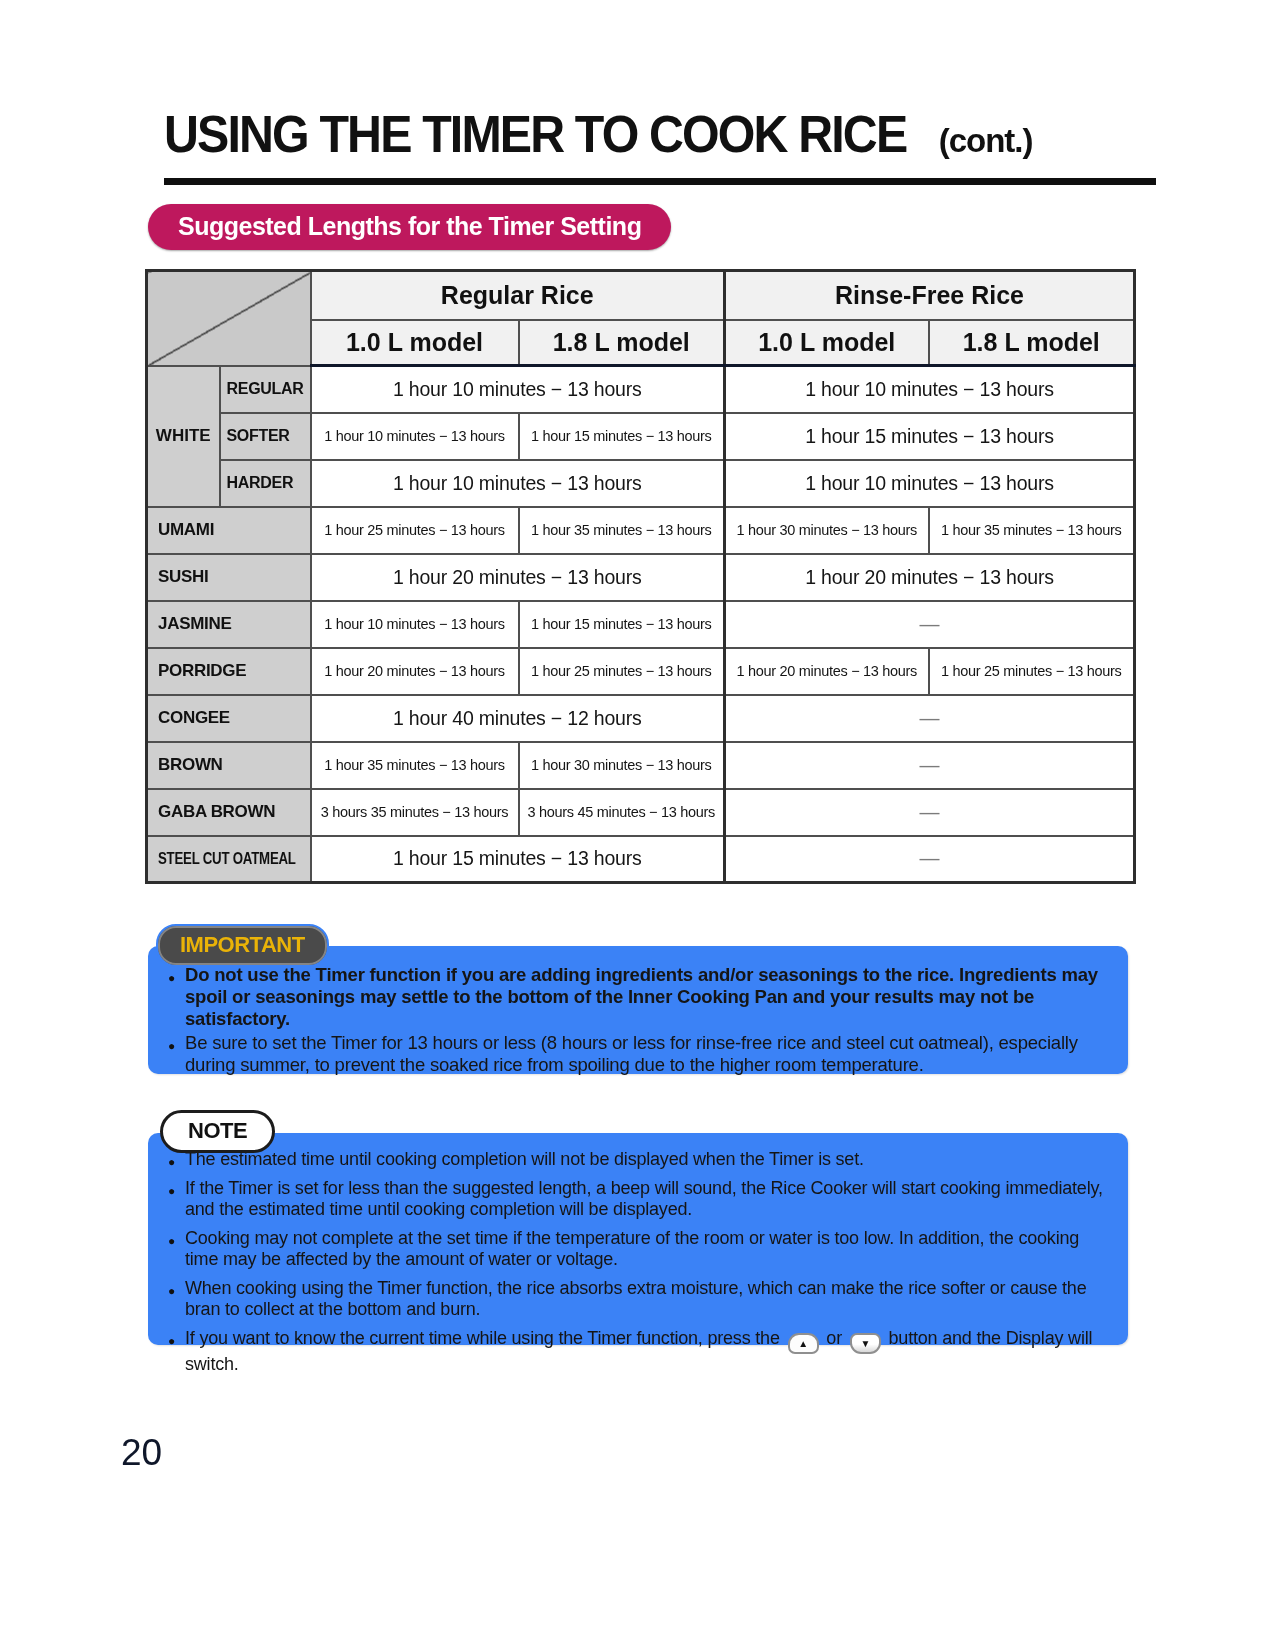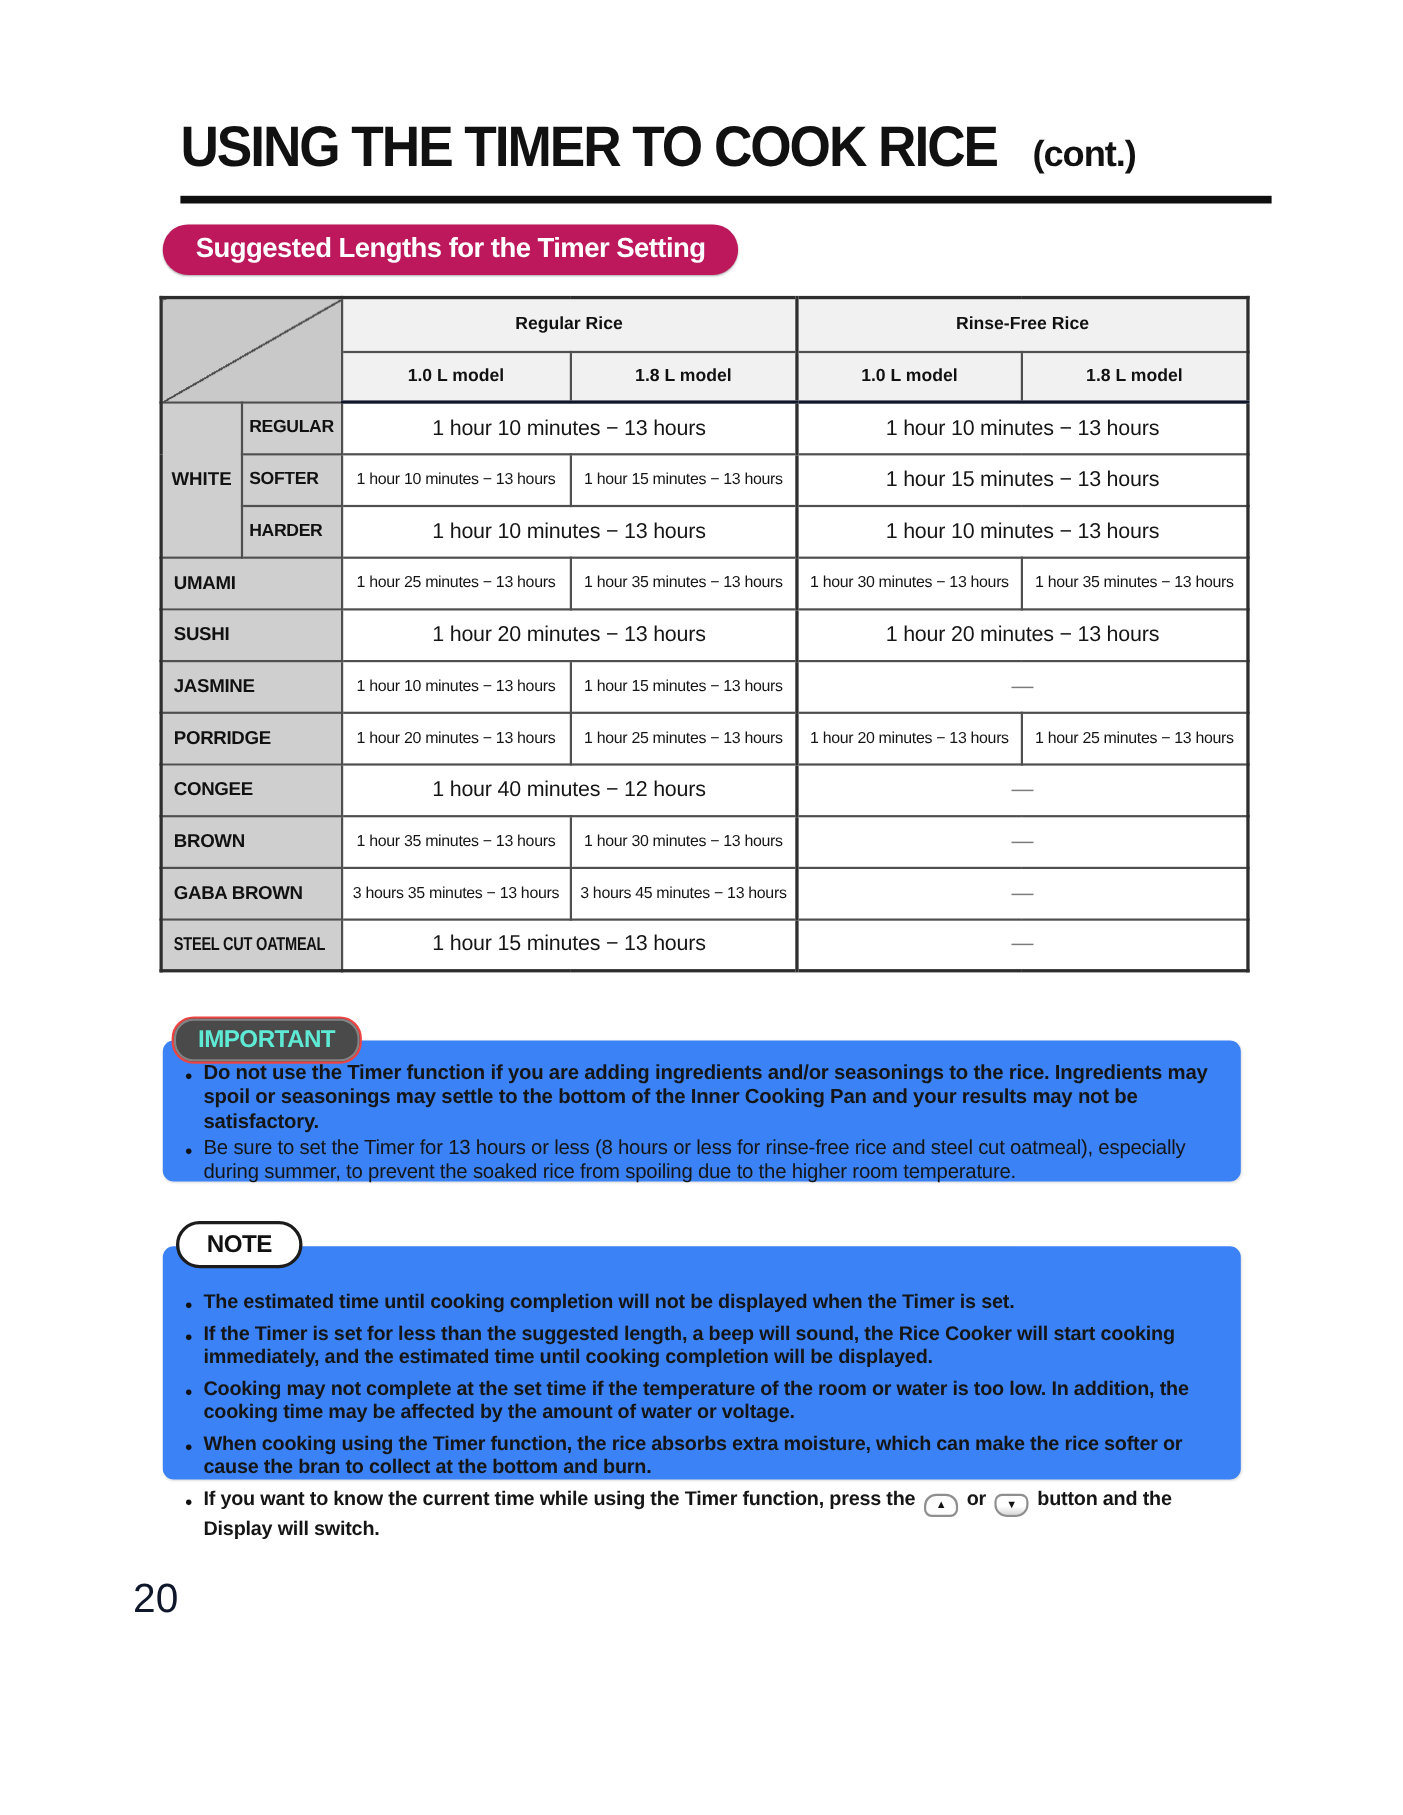--- a/index.html
+++ b/index.html
@@ -11,41 +11,41 @@
   .title-block { position:absolute; left:164px; top:104px; width:992px; border-bottom:7px solid #0f0f0f; padding-bottom:14px; white-space:nowrap; }
   .title-main { display:inline-block; font-size:52px; font-weight:bold; letter-spacing:-2px; transform:scaleX(.93); transform-origin:left bottom; }
   .title-cont { display:inline-block; font-size:33px; font-weight:bold; letter-spacing:-1px; margin-left:-28px; vertical-align:baseline; }
 
   
   .section-badge { position:absolute; left:148px; top:204px; background:#be185d; color:#fff; font-size:25px; font-weight:bold; line-height:1; padding:10px 30px 11px 30px; border-radius:26px; letter-spacing:-0.5px; box-shadow:0 1px 2px rgba(0,0,0,.35); }
 
   
   table.timer { position:absolute; left:145px; top:269px; width:988px; border-collapse:collapse; table-layout:fixed; border:3px solid #2e2e2e; }
   table.timer td, table.timer th { border:2px solid #4f4f4f; overflow:hidden; }
-  table.timer th { background:#f1f1f1; font-size:16px; font-weight:bold; text-align:center; }
+  table.timer th { background:#f1f1f1; font-size:25px; font-weight:bold; text-align:center; }
   tr.hdr1 { height:49px; }
   tr.hdr2 { height:46px; }
   tr.hdr2 th { border-bottom:3px solid #0f172a; }
   tr.body-row { height:47px; }
   td.diag { background:#c9c9c9; border-bottom:3px solid #2e2e2e;
     background-image:linear-gradient(to bottom right, transparent 49.5%, #4a4a4a 49.5%, #4a4a4a 50.6%, transparent 50.6%); }
   .rf-start { border-left-width:3px !important; border-left-color:#2e2e2e !important; }
   td.lbl { background:#cfcfcf; font-weight:bold; font-size:17px; padding-left:10px; letter-spacing:-0.3px; }
   td.lbl-group { background:#cfcfcf; font-weight:bold; font-size:17px; text-align:center; padding-left:0; }
   td.lbl-sub { background:#cfcfcf; font-weight:bold; font-size:16px; padding-left:6px; letter-spacing:-0.3px; }
   td.lbl-cond span { display:inline-block; transform:scaleX(.78); transform-origin:left center; white-space:nowrap; }
   td.val { text-align:center; font-size:19.5px; color:#151515; letter-spacing:-0.2px; }
   td.val-sm { text-align:center; font-size:14.5px; color:#151515; letter-spacing:-0.3px; }
   td.dash { text-align:center; font-size:20px; color:#7b7b7b; }
 
   
   .gray-box { position:absolute; left:148px; width:980px; background:#3b82f6; border-radius:10px; box-shadow:1px 1px 2px rgba(0,0,0,.12); }
   .imp-box { top:946px; height:128px; padding:18px 26px 10px 20px; }
-  .note-box { top:1133px; height:212px; padding:40px 22px 10px 20px;font-weight:bold; }
-  .pill-dark { position:absolute; left:156px; top:924px; z-index:2; background:#4a4a4a; color:#5eead4; font-size:22px; font-weight:bold; line-height:1; padding:8px 22px 9px 22px; border-radius:20px; border:2px solid #ef4444; box-shadow:inset 0 0 0 2px #848484; letter-spacing:-0.5px; }
+  .note-box { top:1133px; height:212px; padding:16px 22px 10px 20px; }
+  .pill-dark { position:absolute; left:156px; top:924px; z-index:2; background:#4a4a4a; color:#eab308; font-size:22px; font-weight:bold; line-height:1; padding:8px 22px 9px 22px; border-radius:20px; border:2px solid #3b82f6; box-shadow:inset 0 0 0 2px #848484; letter-spacing:-0.5px; }
   .pill-light { position:absolute; left:160px; top:1110px; z-index:2; background:#fff; color:#111; font-size:22px; font-weight:bold; line-height:1; padding:7px 25px 8px 25px; border-radius:22px; border:3px solid #1c1c1c; letter-spacing:-0.5px; }
 
   ul.bullets { list-style:none; }
   ul.bullets li { position:relative; padding-left:17px; font-size:18.5px; line-height:22px; color:#151515; letter-spacing:-0.2px; }
   ul.bullets li::before { content:"●"; position:absolute; left:0; top:3px; font-size:12px; color:#111; }
   ul.bullets li + li { margin-top:2px; }
   .imp-box ul.bullets li.bold { font-weight:bold; }
   .note-box ul.bullets li { font-size:18px; line-height:21.5px; }
   .note-box ul.bullets li + li { margin-top:7px; }
 

